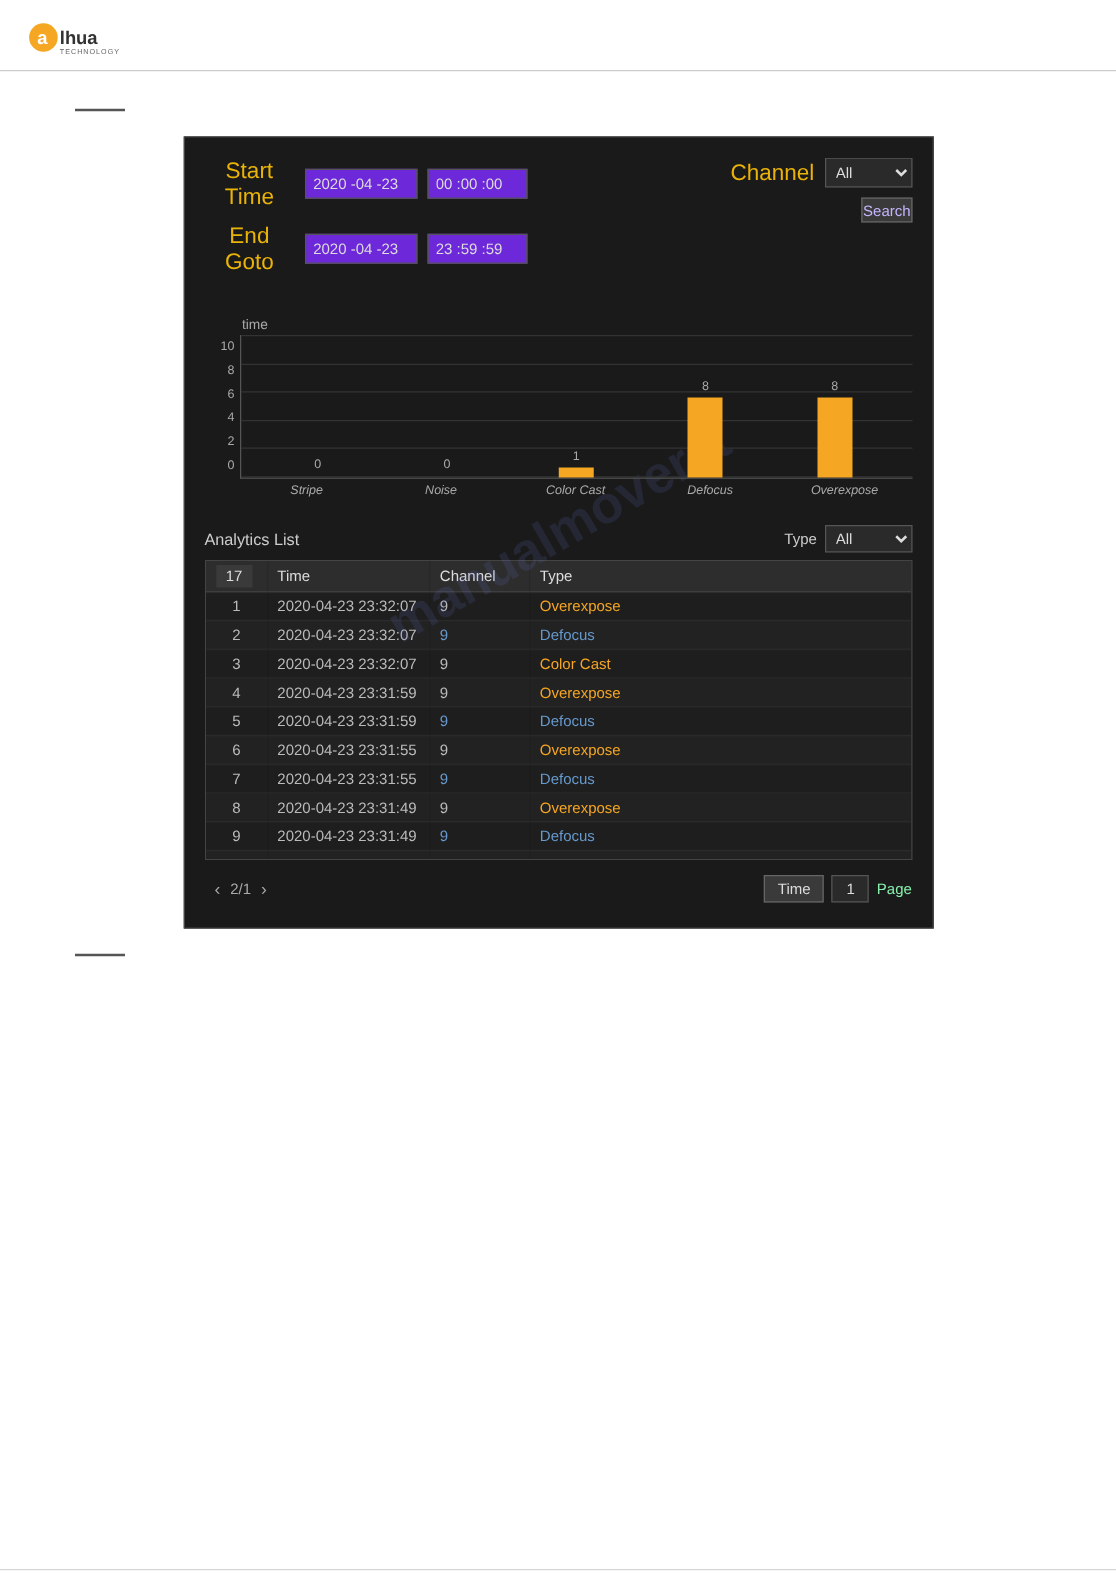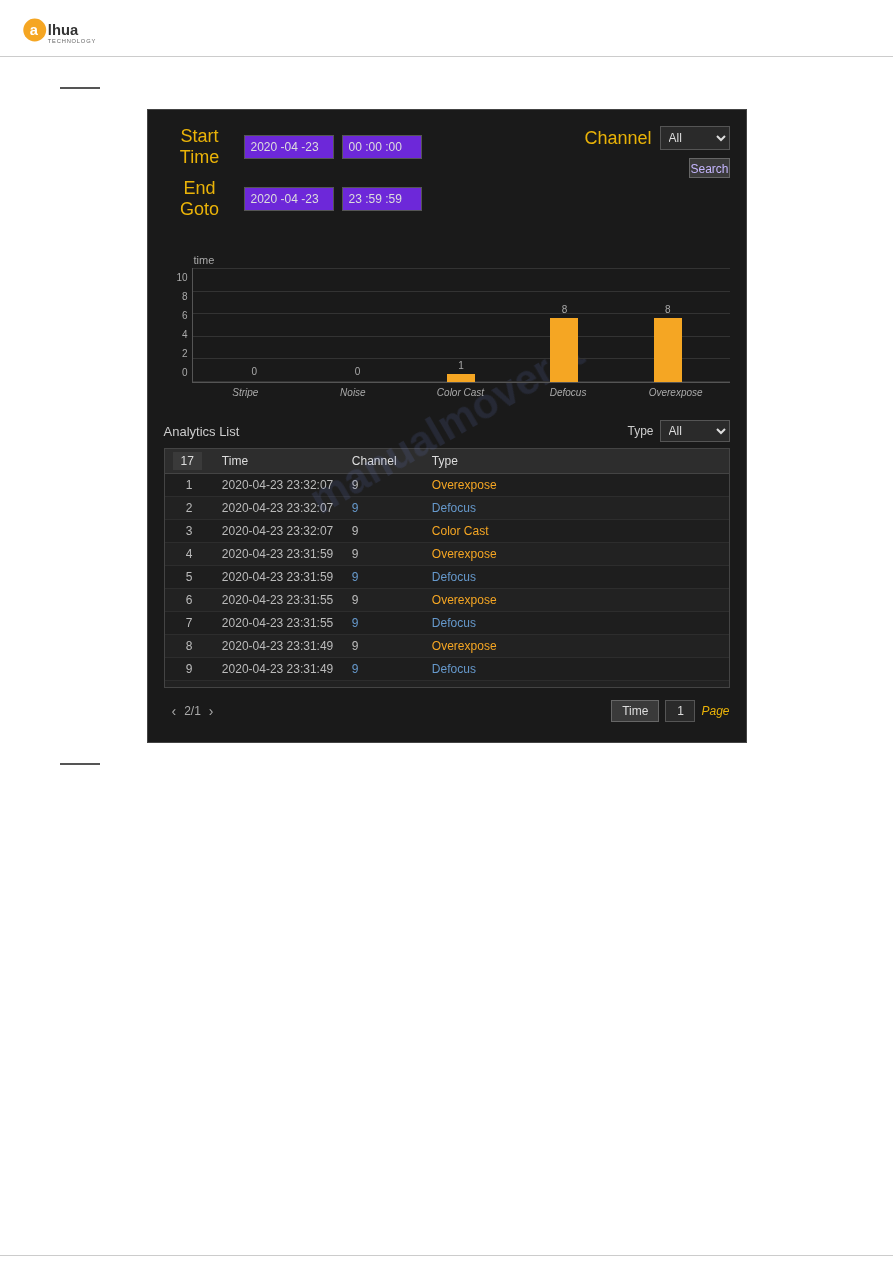--- a/index.html
+++ b/index.html
@@ -328,23 +328,22 @@
       border: 1px solid #555;
       color: #ddd;
       font-size: 12px;
       width: 30px;
       height: 22px;
       text-align: center;
       margin: 0 6px;
     }
 
     .page-text {
-      color: #eab308;
-      font-size: 12px;
-      font-style: italic;
+      color: #86efac;
+      font-size: 12px;
     }
 
     .watermark {
       position: absolute;
       top: 50%;
       left: 50%;
       transform: translate(-50%, -50%) rotate(-30deg);
       color: rgba(100, 120, 200, 0.15);
       font-size: 42px;
       font-weight: bold;

